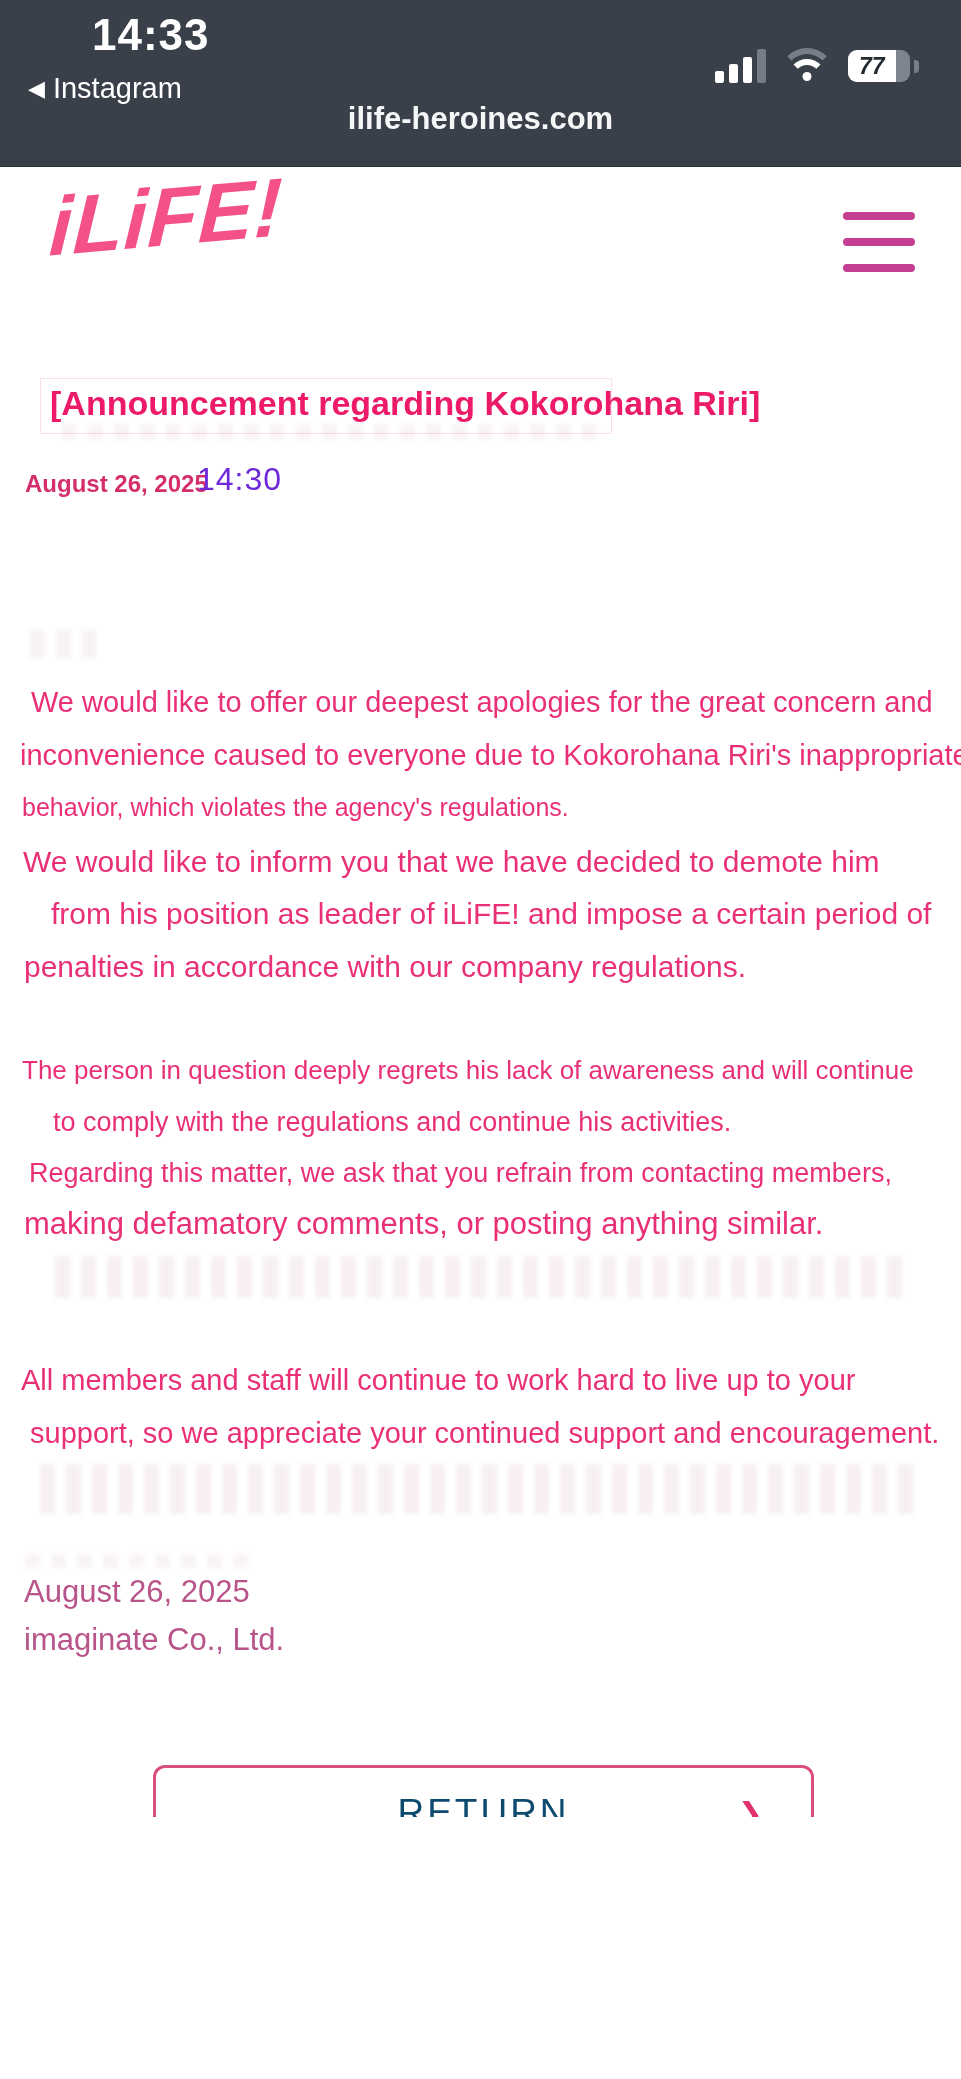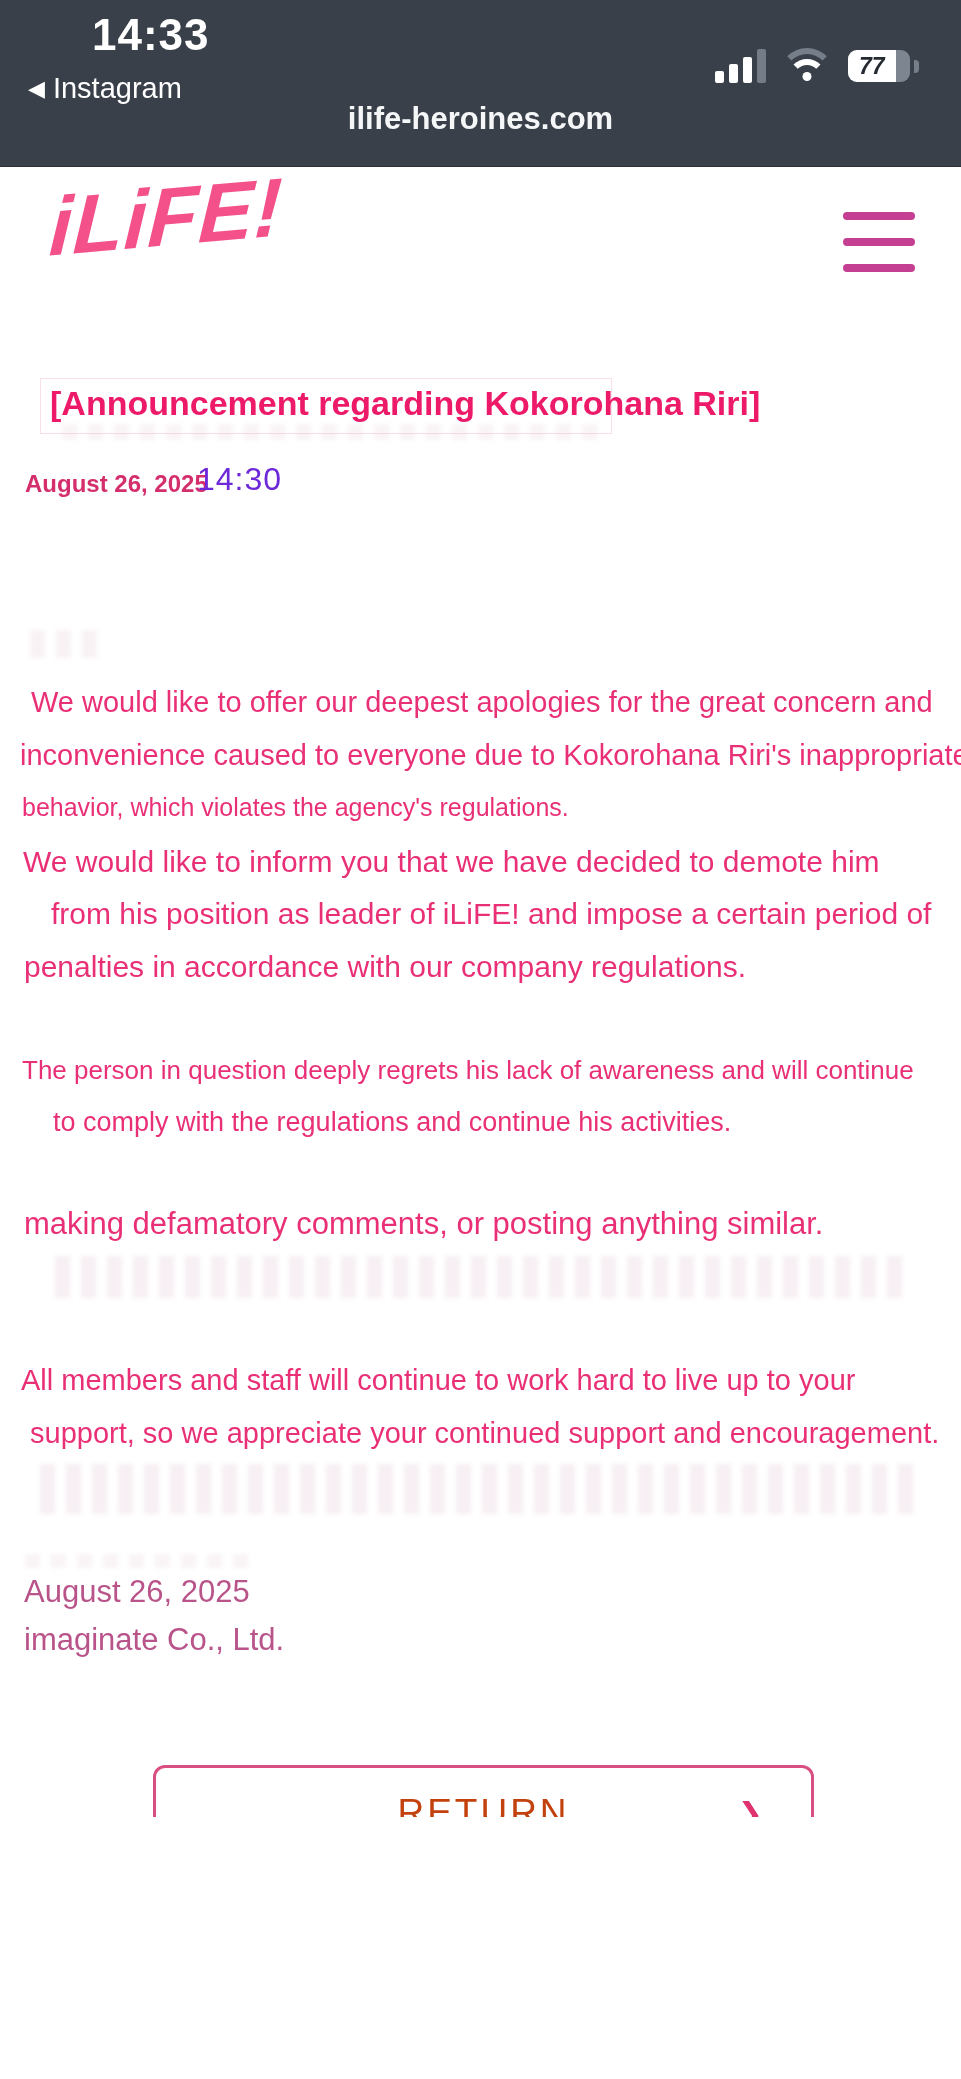--- a/index.html
+++ b/index.html
@@ -69,21 +69,21 @@
   .g2{left:30px;top:630px;width:70px;height:28px;opacity:.25;}
   .g3{left:55px;top:1256px;width:850px;height:42px;}
   .g4{left:40px;top:1464px;width:880px;height:50px;}
   .g5{left:25px;top:1554px;width:230px;height:14px;opacity:.22;}
   
   .return-btn{
     position:absolute;left:153px;top:1765px;width:655px;height:90px;
     background:#ffffff;border:3px solid #d94f82;border-radius:12px;
     display:flex;align-items:center;justify-content:center;cursor:pointer;
   }
-  .return-label{font-size:37px;font-weight:500;color:#c2410c;letter-spacing:3px;text-decoration:underline;}
+  .return-label{font-size:37px;font-weight:500;color:#0c4a6e;letter-spacing:3px;text-decoration:underline;}
   .return-chev{position:absolute;right:48px;top:50%;transform:translateY(-50%);
     font-size:30px;font-weight:800;color:#e0326f;}
   
   .home{position:absolute;left:310px;top:2040px;width:345px;height:21px;border-radius:11px;background:#1d1d1f;cursor:grab;}
 </style>
 </head>
 <body>
 
 <div class="page">
 
@@ -130,20 +130,21 @@
   <div class="ghost g2"></div>
 
   <div class="line l1">We would like to offer our deepest apologies for the great concern and</div>
   <div class="line l2">inconvenience caused to everyone due to Kokorohana Riri's inappropriate</div>
   <div class="line l3">behavior, which violates the agency's regulations.</div>
   <div class="line l4">We would like to inform you that we have decided to demote him</div>
   <div class="line l5">from his position as leader of iLiFE! and impose a certain period of</div>
   <div class="line l6">penalties in accordance with our company regulations.</div>
   <div class="line l7">The person in question deeply regrets his lack of awareness and will continue</div>
   <div class="line l8">to comply with the regulations and continue his activities.</div>
+  <div class="line l9">Regarding this matter, we ask that you refrain from contacting members,</div>
   <div class="line l10">making defamatory comments, or posting anything similar.</div>
 
   <div class="ghost g3"></div>
 
   <div class="line l11">All members and staff will continue to work hard to live up to your</div>
   <div class="line l12">support, so we appreciate your continued support and encouragement.</div>
 
   <div class="ghost g4"></div>
   <div class="ghost g5"></div>
 

